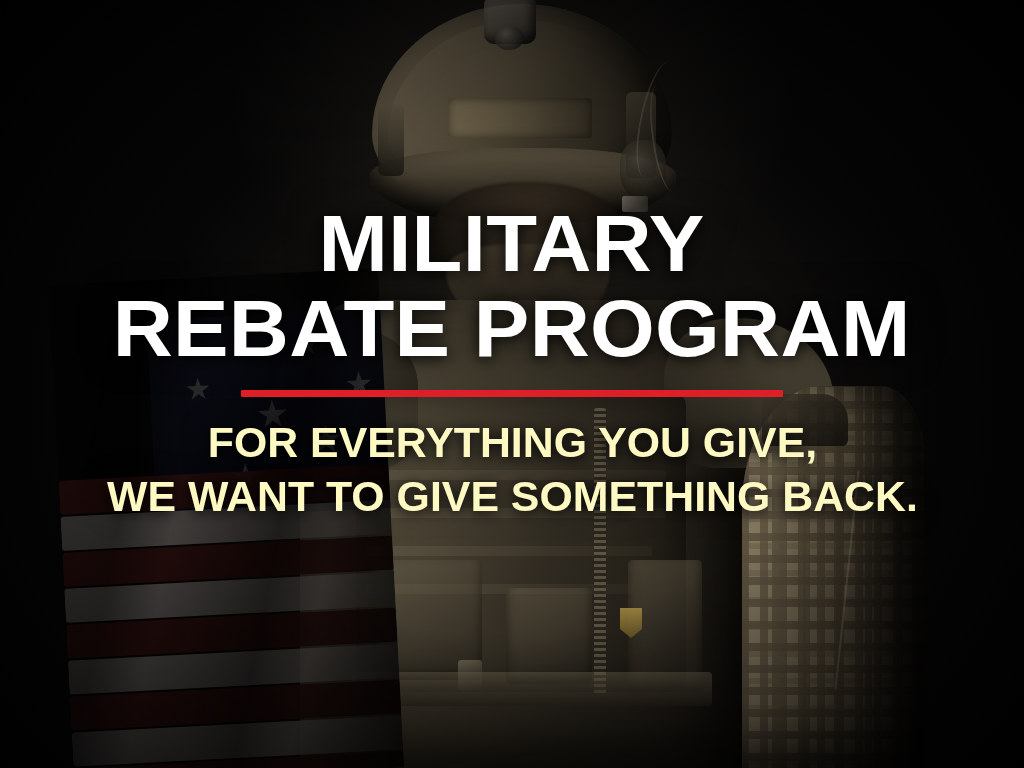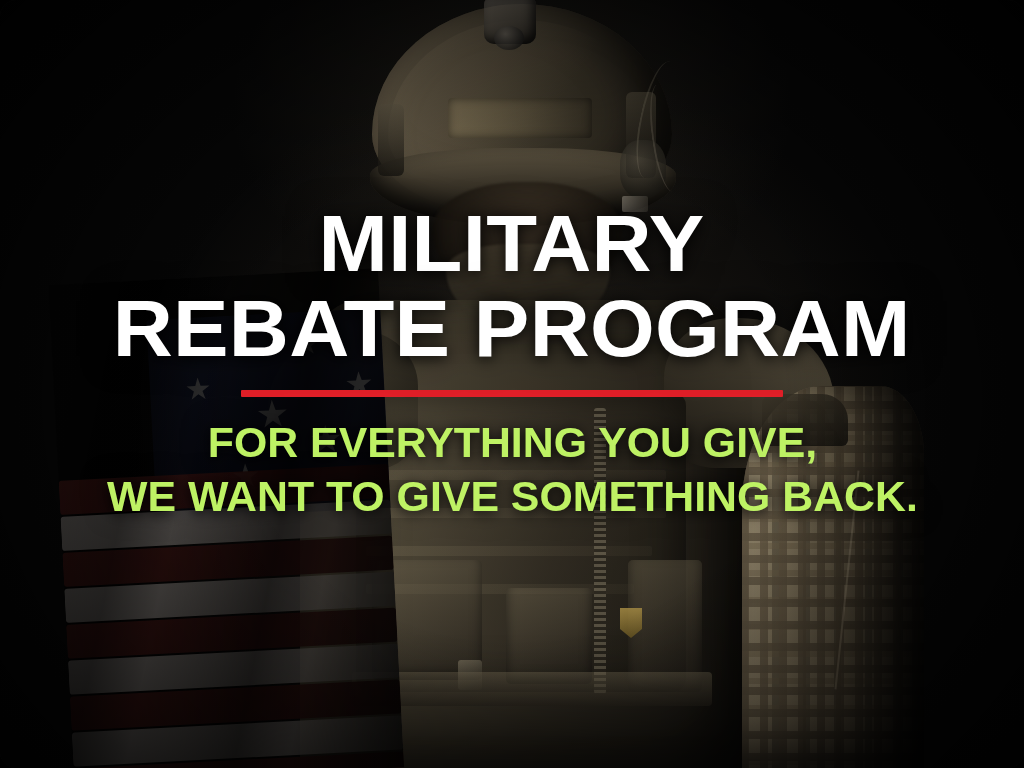--- a/index.html
+++ b/index.html
@@ -216,19 +216,19 @@
     <div class="flag-fold"></div>
     <div class="flag-dim"></div>
   </div>
 
   <div class="vignette"></div>
 
   <div class="content">
     <div class="h-line l1" style="color: rgb(255, 255, 255);">MILITARY</div>
     <div class="h-line l2" style="color: rgb(255, 255, 255);">REBATE PROGRAM</div>
     <div class="divider" style="background: rgb(224, 31, 40);"></div>
-    <div class="sub" style="color: #bef264;">
+    <div class="sub" style="color: #fef9c3;">
       <span class="s1">FOR EVERYTHING YOU GIVE,</span>
       <span class="s2">WE WANT TO GIVE SOMETHING BACK.</span>
     </div>
   </div>
 
 </div>
 
 </body></html>

